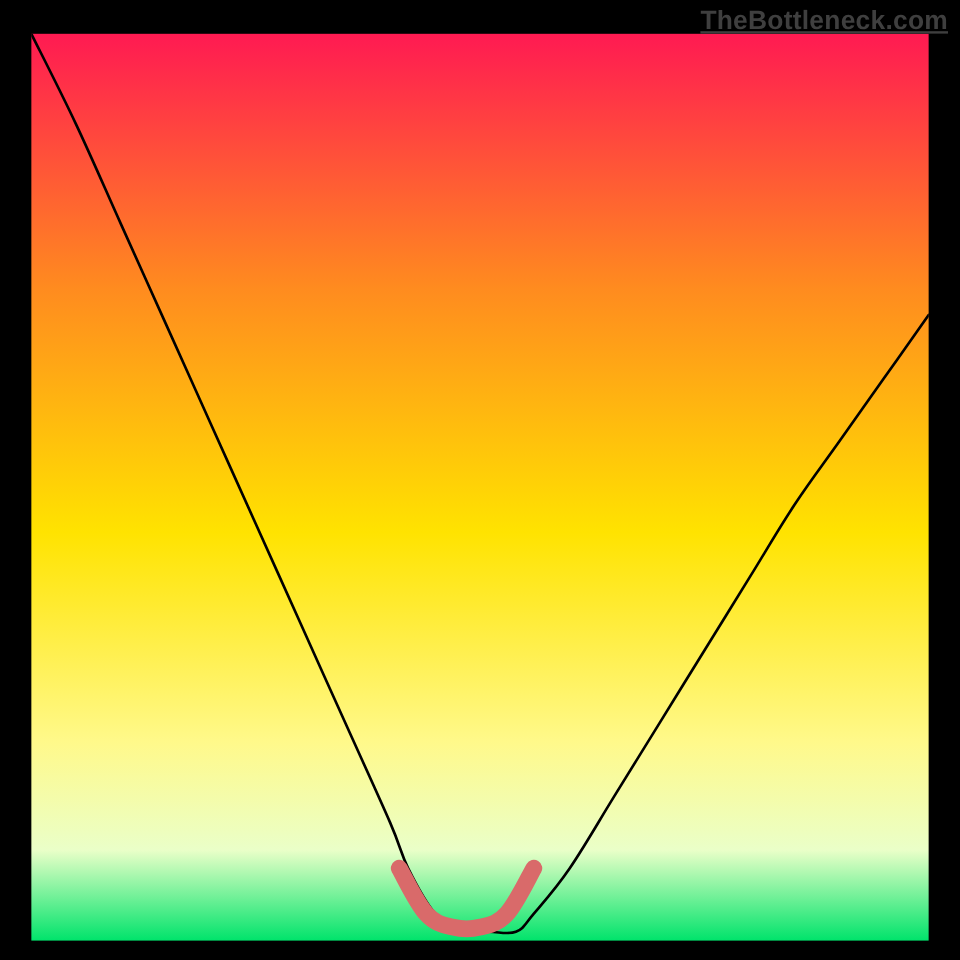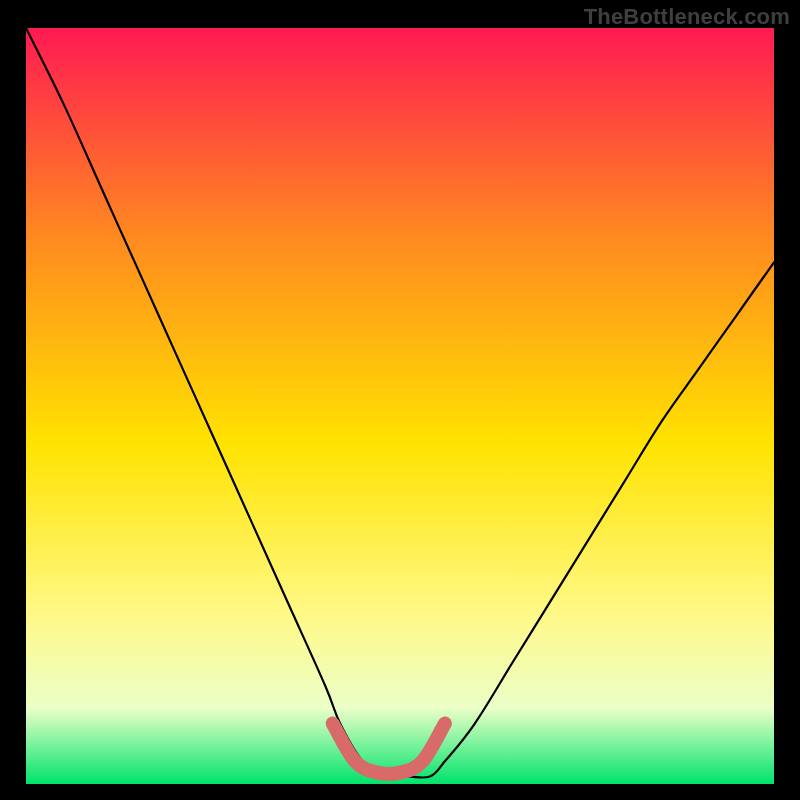--- a/index.html
+++ b/index.html
@@ -21,20 +21,21 @@
   }
   .watermark {
     position: absolute;
     top: 4px;
     right: 10px;
     color: #3f3f3f;
     font-size: 22px;
     font-weight: 600;
     letter-spacing: 0.2px;
     z-index: 10;
+    text-decoration: underline;
   }
   .plot-wrap {
     position: absolute;
     left: 26px;
     top: 28px;
     width: 748px;
     height: 756px;
   }
   svg {
     display: block;

